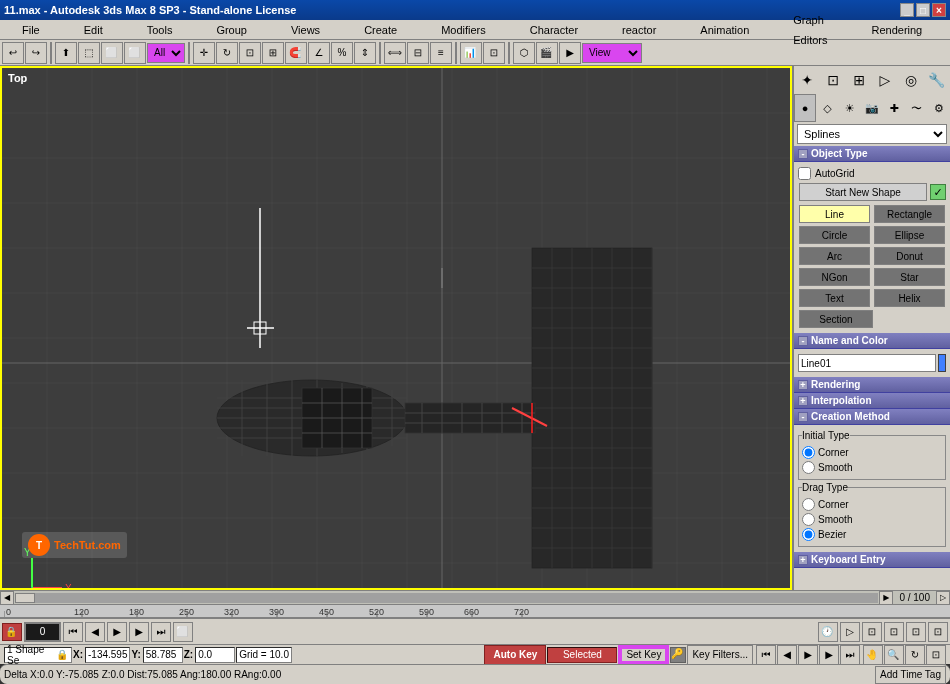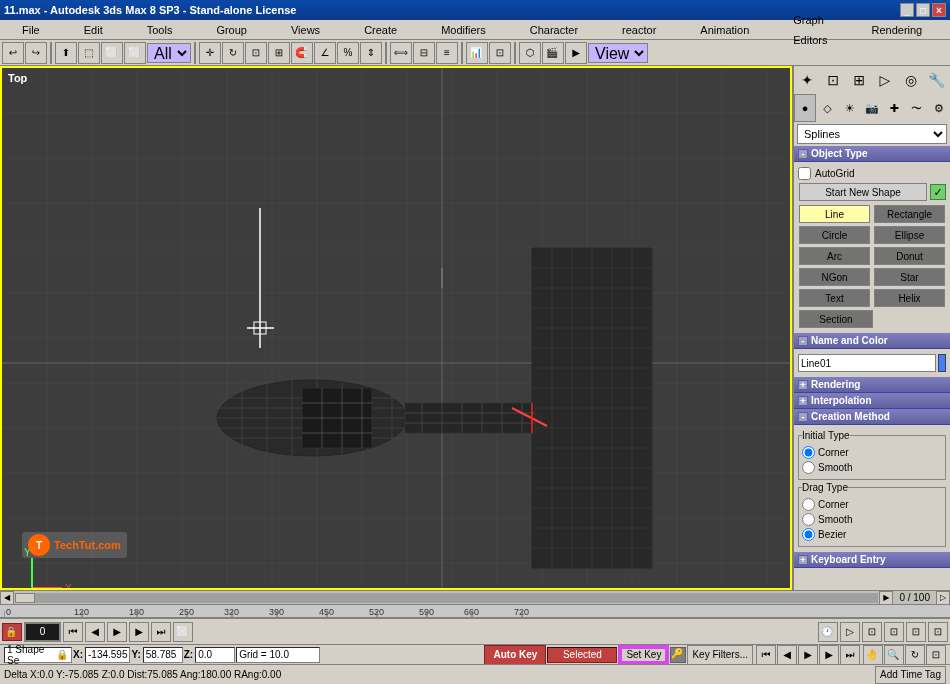--- a/index.html
+++ b/index.html
@@ -57,22 +57,22 @@
       cursor: pointer;
       display: flex;
       align-items: center;
       justify-content: center;
       font-size: 10px;
       padding: 0 2px;
     }
     .toolbar-separator { width: 2px; height: 22px; background: #808080; margin: 0 2px; }
     .toolbar-select {
       height: 20px;
-      font-size: 16px;
-      background: #c4b5fd;
+      font-size: 10px;
+      background: #d946ef;
       border: 1px solid #808080;
       padding: 0 2px;
     }
 
     
     #viewport {
       flex: 1;
       background: #4a4a4a;
       position: relative;
       border: 2px solid #ffff00;
@@ -254,20 +254,21 @@
     
     #statusbar2 {
       height: 20px;
       background: #d4d0c8;
       border-top: 1px solid #808080;
       display: flex;
       align-items: center;
       padding: 0 4px;
       gap: 2px;
       font-size: 10px;
+      border-radius: 7px;
     }
     .coord-prefix { font-size: 10px; font-weight: bold; margin-right: 1px; }
 
     
     #hscrollbar {
       height: 14px;
       background: #c0c0b8;
       border-top: 1px solid #808080;
       display: flex;
       align-items: center;
@@ -757,21 +758,21 @@
       <span>-134.595</span>
     </div>
     <span class="coord-prefix">Y:</span>
     <div class="status-field">
       <span>58.785</span>
     </div>
     <span class="coord-prefix">Z:</span>
     <div class="status-field">
       <span>0.0</span>
     </div>
-    <div class="status-field" style="width:84px;">
+    <div class="status-field" style="width:56px;">
       <span>Grid = 10.0</span>
     </div>
     <div style="flex:1;"></div>
     <button class="selected-btn">
       <span>Auto Key</span>
     </button>
     <div class="status-field" style="width:70px; background:#c04040; color:white; border-color:#802020; justify-content:center;">
       <span style="color:white;">Selected</span>
     </div>
     <button style="height:20px; padding:0 4px; font-size:10px; background:#d4d0c8; border:4px solid #d946ef; cursor:pointer;">

